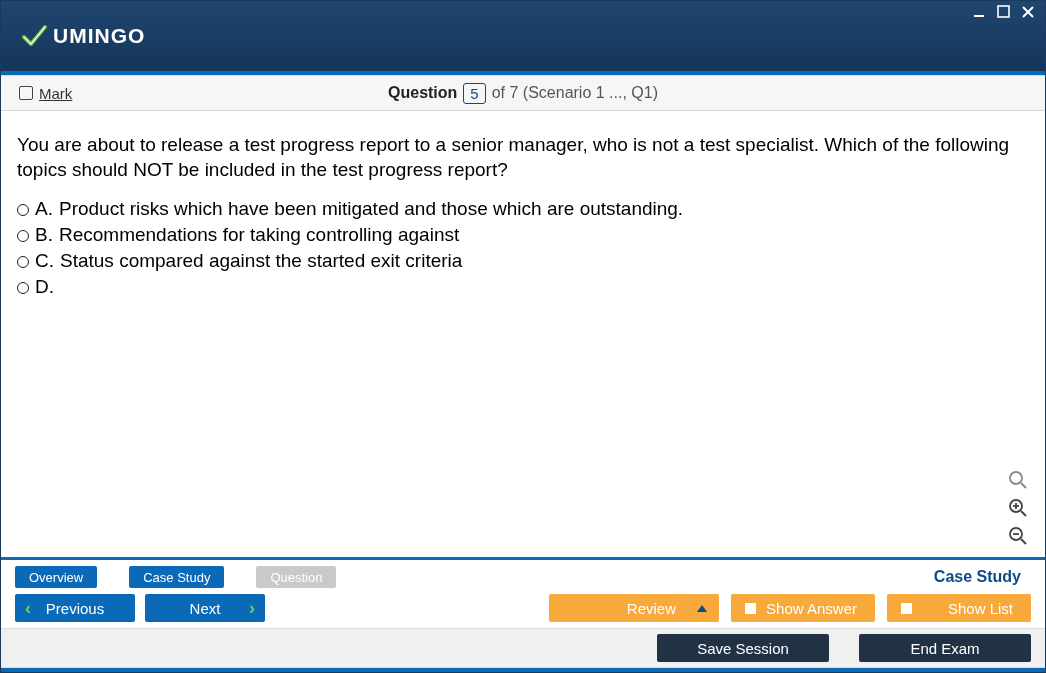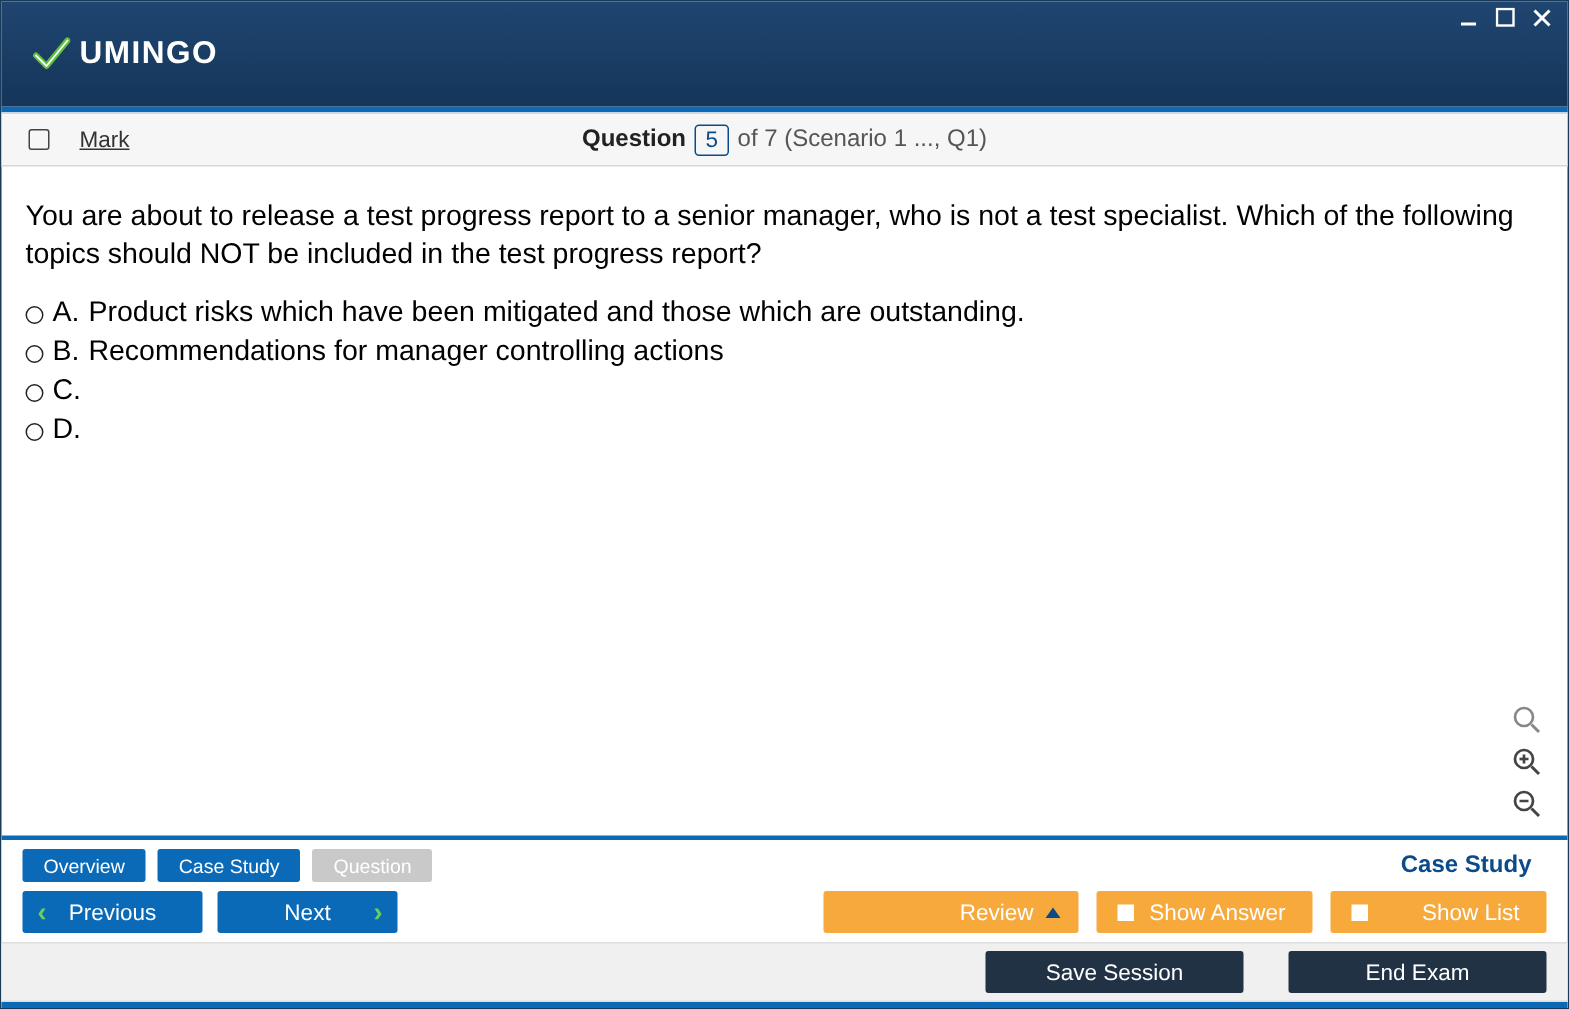--- a/index.html
+++ b/index.html
@@ -17,41 +17,41 @@
   .logo-text { font-size: 21px; font-weight: bold; letter-spacing: 1px; color: #fff; }
   .win-title { position: absolute; left: 50%; transform: translateX(-50%); top: 38px; font-size: 15px; font-weight: bold; white-space: nowrap; }
   .win-controls { position: absolute; top: 2px; right: 6px; display: flex; gap: 2px; }
   .win-btn { width: 22px; height: 18px; display: flex; align-items: center; justify-content: center; color: #fff; font-size: 14px; cursor: pointer; }
   .win-btn svg { display: block; }
   .accent-bar { height: 4px; background: #0a6ab8; }
   .question-header {
     height: 36px; background: #f6f6f6; border-top: 1px solid #d8d8d8; border-bottom: 1px solid #d8d8d8;
     display: flex; align-items: center; padding: 0 18px; position: relative;
   }
-  .mark-wrap { display: flex; align-items: center; gap: 20px; color: #333; font-size: 15px; }
+  .mark-wrap { display: flex; align-items: center; gap: 6px; color: #333; font-size: 15px; }
   .mark-check { width: 14px; height: 14px; border: 1.5px solid #444; border-radius: 2px; }
   .mark-label { text-decoration: underline; }
   .q-center { position: absolute; left: 50%; transform: translateX(-50%); display: flex; align-items: center; gap: 6px; font-size: 16px; color: #555; }
   .q-word { font-weight: bold; color: #222; }
   .q-num-box { border: 1.5px solid #0a4b8a; border-radius: 3px; padding: 1px 6px; color: #0a4b8a; font-size: 15px; }
   .body-area { flex: 1; padding: 22px 16px 10px 16px; position: relative; overflow: hidden; }
   .question-text { font-size: 19px; line-height: 1.3; color: #000; margin-bottom: 16px; }
   .options { display: flex; flex-direction: column; gap: 4px; }
   .option-row { display: flex; align-items: flex-start; gap: 6px; font-size: 19px; }
   .radio { width: 12px; height: 12px; border: 1.5px solid #222; border-radius: 50%; margin-top: 6px; flex-shrink: 0; }
   .opt-letter { flex-shrink: 0; padding-right: 0px; }
   .opt-text { }
   .zoom-stack { position: absolute; right: 16px; bottom: 10px; display: flex; flex-direction: column; gap: 6px; align-items: center; }
   .zoom-btn { width: 22px; height: 22px; color: #555; display: flex; align-items: center; justify-content: center; cursor: pointer; }
   .footer {
     border-top: 3px solid #0a6ab8;
     background: #fff;
     padding: 0;
   }
-  .tab-row { height: 28px; display: flex; align-items: flex-end; padding: 0 14px; position: relative; }
+  .tab-row { height: 28px; display: flex; align-items: flex-end; padding: 0 14px; position: relative; gap: 24px; }
   .tab {
     height: 22px; padding: 0 14px; font-size: 13px; color: #fff; display: flex; align-items: center;
     border-radius: 2px; margin-right: 8px; cursor: pointer;
   }
   .tab.blue { background: #0a6ab8; }
   .tab.gray { background: #c9c9c9; }
   .case-study-label { position: absolute; right: 24px; bottom: 2px; color: #0a4b8a; font-weight: bold; font-size: 16px; }
   .nav-row { height: 40px; display: flex; align-items: center; padding: 6px 14px; gap: 0; }
   .nav-btn {
     height: 28px; width: 120px; background: #0a6ab8; color: #fff; font-size: 15px;
@@ -60,21 +60,21 @@
   }
   .nav-btn .chev { font-weight: bold; font-size: 18px; }
   .nav-btn.prev .chev { position: absolute; left: 10px; color: #6ccf5a; }
   .nav-btn.next .chev { position: absolute; right: 10px; color: #6ccf5a; }
   .spacer { flex: 1; }
   .orange-btn {
     height: 28px; background: #f7a93c; color: #fff; font-size: 15px;
     display: flex; align-items: center; justify-content: center; border-radius: 2px; cursor: pointer; margin-left: 12px;
     position: relative;
   }
-  .review-btn { width: 170px; justify-content: flex-end; padding-right: 30px; }
+  .review-btn { width: 170px; justify-content: flex-end; padding-right: 43px; }
   .review-btn .tri { position: absolute; right: 12px; width: 0; height: 0; border-left: 5px solid transparent; border-right: 5px solid transparent; border-bottom: 7px solid #0a4b8a; }
   .show-btn { width: 144px; justify-content: flex-end; padding-right: 18px; }
   .show-btn .stop-sq { position: absolute; left: 14px; width: 11px; height: 11px; background: #fff; }
   .session-row {
     height: 40px; background: #f0f0f0; border-top: 1px solid #ddd; border-bottom: 1px solid #ddd;
     display: flex; align-items: center; justify-content: flex-end; padding: 0 14px; gap: 30px;
   }
   .dark-btn {
     height: 28px; width: 172px; background: #213245; color: #fff; font-size: 15px;
     display: flex; align-items: center; justify-content: center; border-radius: 2px; cursor: pointer;
@@ -132,25 +132,26 @@
     <div class="question-text">You are about to release a test progress report to a senior manager, who is not a test specialist. Which of the following topics should NOT be included in the test progress report?</div>
     <div class="options">
       <div class="option-row">
         <div class="radio"></div>
         <span class="opt-letter">A.</span>
         <span class="opt-text">Product risks which have been mitigated and those which are outstanding.</span>
       </div>
       <div class="option-row">
         <div class="radio"></div>
         <span class="opt-letter">B.</span>
-        <span class="opt-text">Recommendations for manager controlling actions</span>
+        <span class="opt-text">Recommendations for taking controlling against</span>
       </div>
       <div class="option-row">
         <div class="radio"></div>
         <span class="opt-letter">C.</span>
+        <span class="opt-text">Status compared against the started exit criteria</span>
       </div>
       <div class="option-row">
         <div class="radio"></div>
         <span class="opt-letter">D.</span>
       </div>
     </div>
 
     <div class="zoom-stack">
       <div class="zoom-btn">
         <svg width="20" height="20" viewBox="0 0 20 20">

